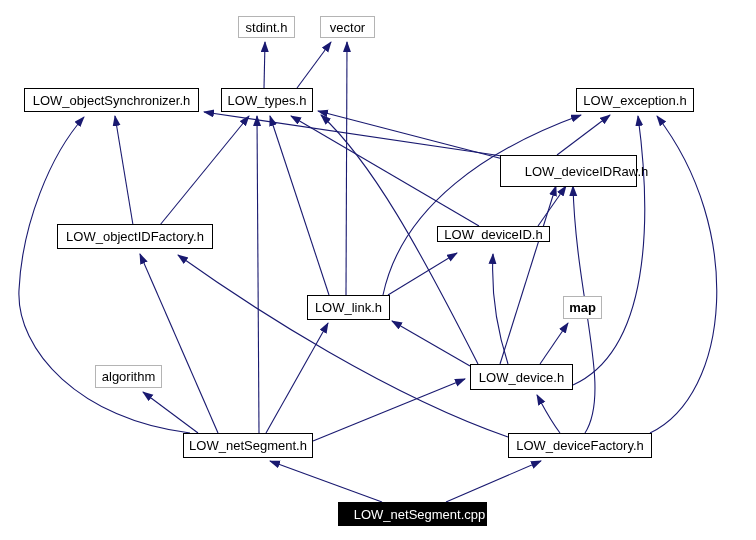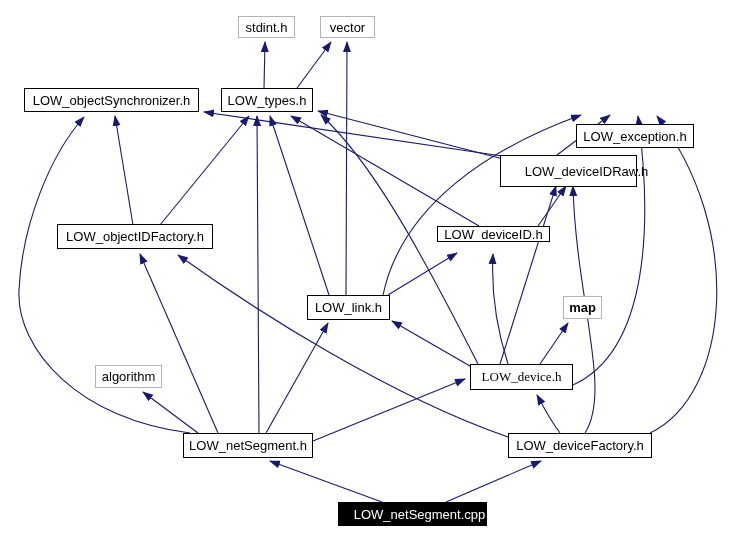--- a/index.html
+++ b/index.html
@@ -89,25 +89,25 @@
         <path d="M 560 433 C 550 420 543 406 537 395" fill="none" stroke="#191970" stroke-width="1.1" marker-end="url(#arrow)"></path>
         <path d="M 382 502 L 270 461" fill="none" stroke="#191970" stroke-width="1.1" marker-end="url(#arrow)"></path>
         <path d="M 446 502 L 541 461" fill="none" stroke="#191970" stroke-width="1.1" marker-end="url(#arrow)"></path>
       </g>
   </svg>
   <div id="node-layer">
       <div class="node system" style="left: 238px; top: 16px; width: 57px; height: 22px;">stdint.h</div>
       <div class="node system" style="left: 320px; top: 16px; width: 55px; height: 22px;">vector</div>
       <div class="node" style="left: 24px; top: 88px; width: 175px; height: 24px;">LOW_objectSynchronizer.h</div>
       <div class="node" style="left: 221px; top: 88px; width: 92px; height: 24px;">LOW_types.h</div>
-      <div class="node" style="left: 576px; top: 88px; width: 118px; height: 24px; margin-top: 36px;">LOW_exception.h</div>
+      <div class="node" style="left: 576px; top: 88px; width: 118px; height: 24px;">LOW_exception.h</div>
       <div class="node" style="left: 500px; top: 155px; width: 137px; height: 32px; padding-left: 36px;">LOW_deviceIDRaw.h</div>
       <div class="node" style="left: 57px; top: 224px; width: 156px; height: 25px;">LOW_objectIDFactory.h</div>
       <div class="node" style="left: 437px; top: 226px; width: 113px; height: 16px;">LOW_deviceID.h</div>
       <div class="node" style="left: 307px; top: 295px; width: 83px; height: 25px;">LOW_link.h</div>
       <div class="node system" style="left: 563px; top: 296px; width: 39px; height: 23px; font-weight: bold;">map</div>
       <div class="node system" style="left: 95px; top: 365px; width: 67px; height: 23px;">algorithm</div>
-      <div class="node" style="left: 470px; top: 364px; width: 103px; height: 26px; font-family: Liberation Serif, serif;">LOW_device.h</div>
+      <div class="node" style="left: 470px; top: 364px; width: 103px; height: 26px;">LOW_device.h</div>
       <div class="node" style="left: 183px; top: 433px; width: 130px; height: 25px;">LOW_netSegment.h</div>
       <div class="node" style="left: 508px; top: 433px; width: 144px; height: 25px;">LOW_deviceFactory.h</div>
       <div class="node current" style="left: 338px; top: 502px; width: 149px; height: 24px; padding-left: 14px;">LOW_netSegment.cpp</div>
     </div>
 </div>
 
 </body></html>

